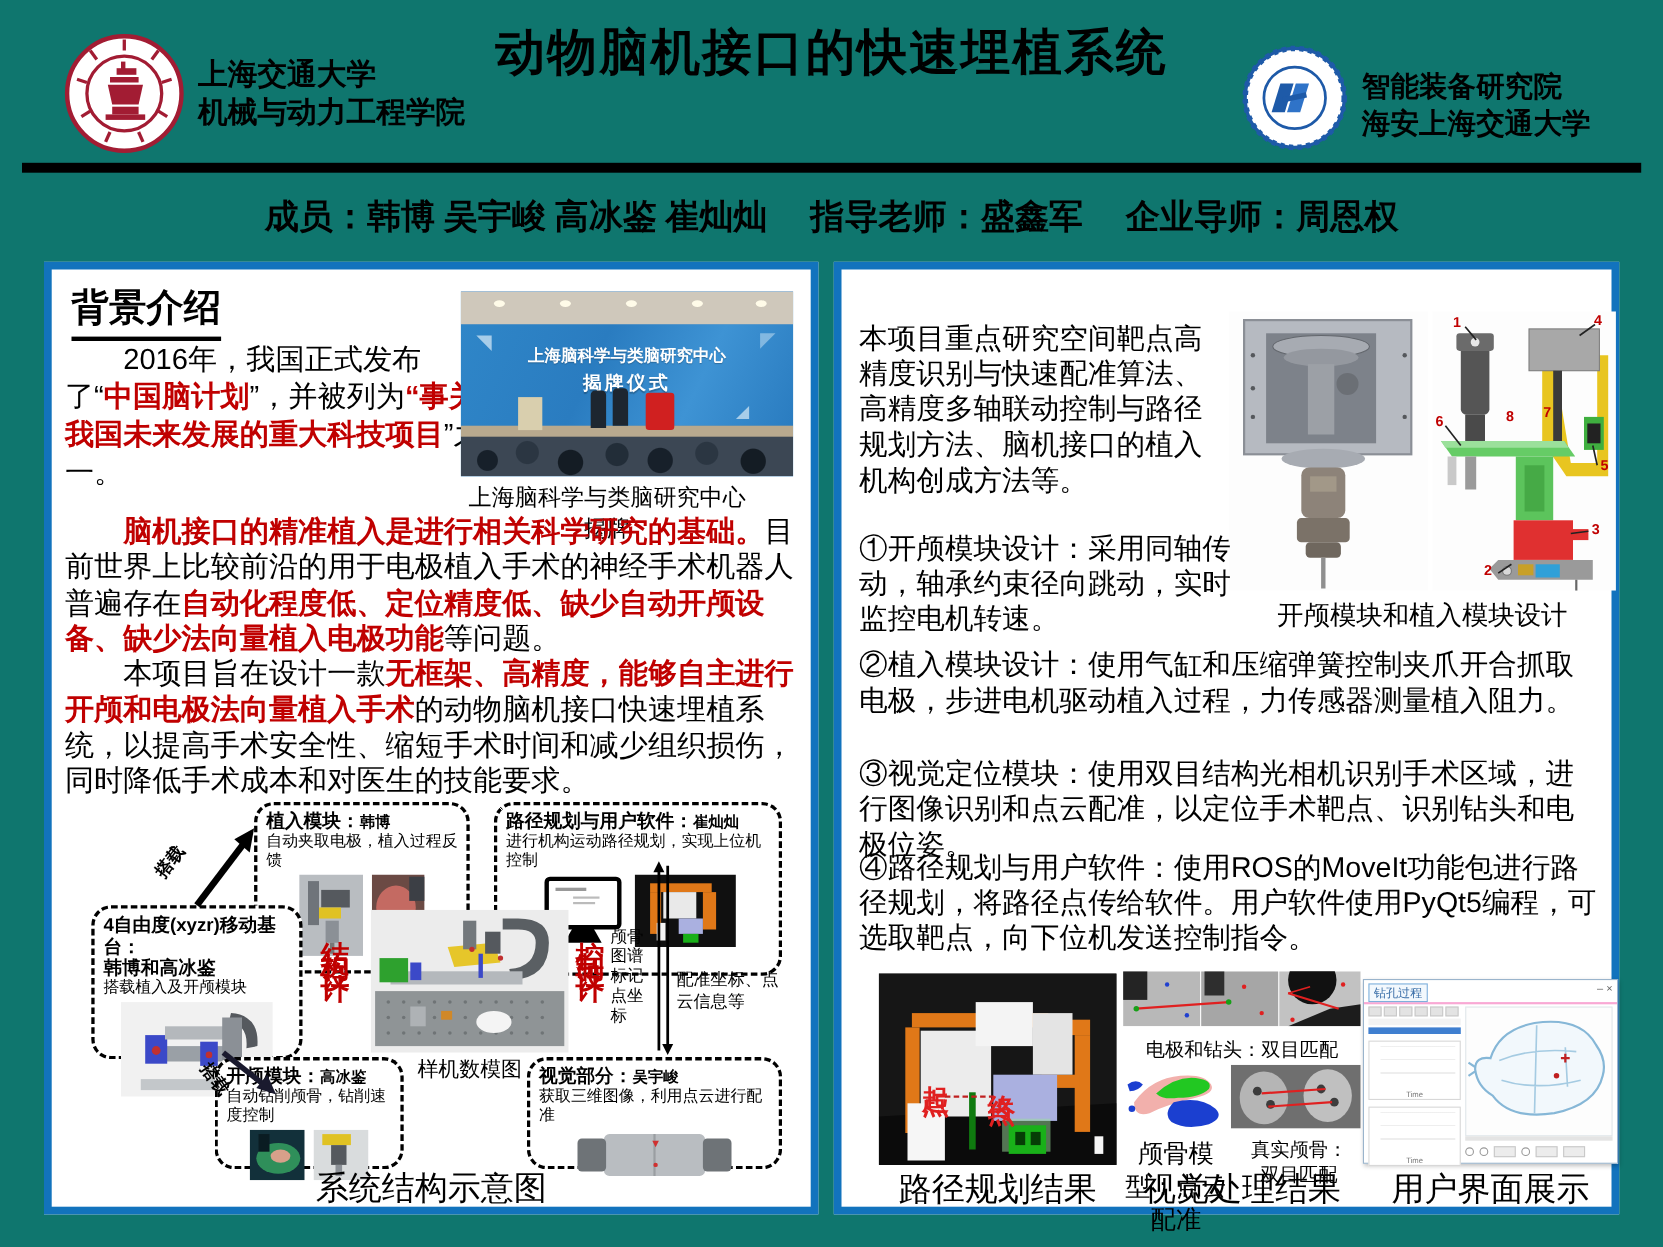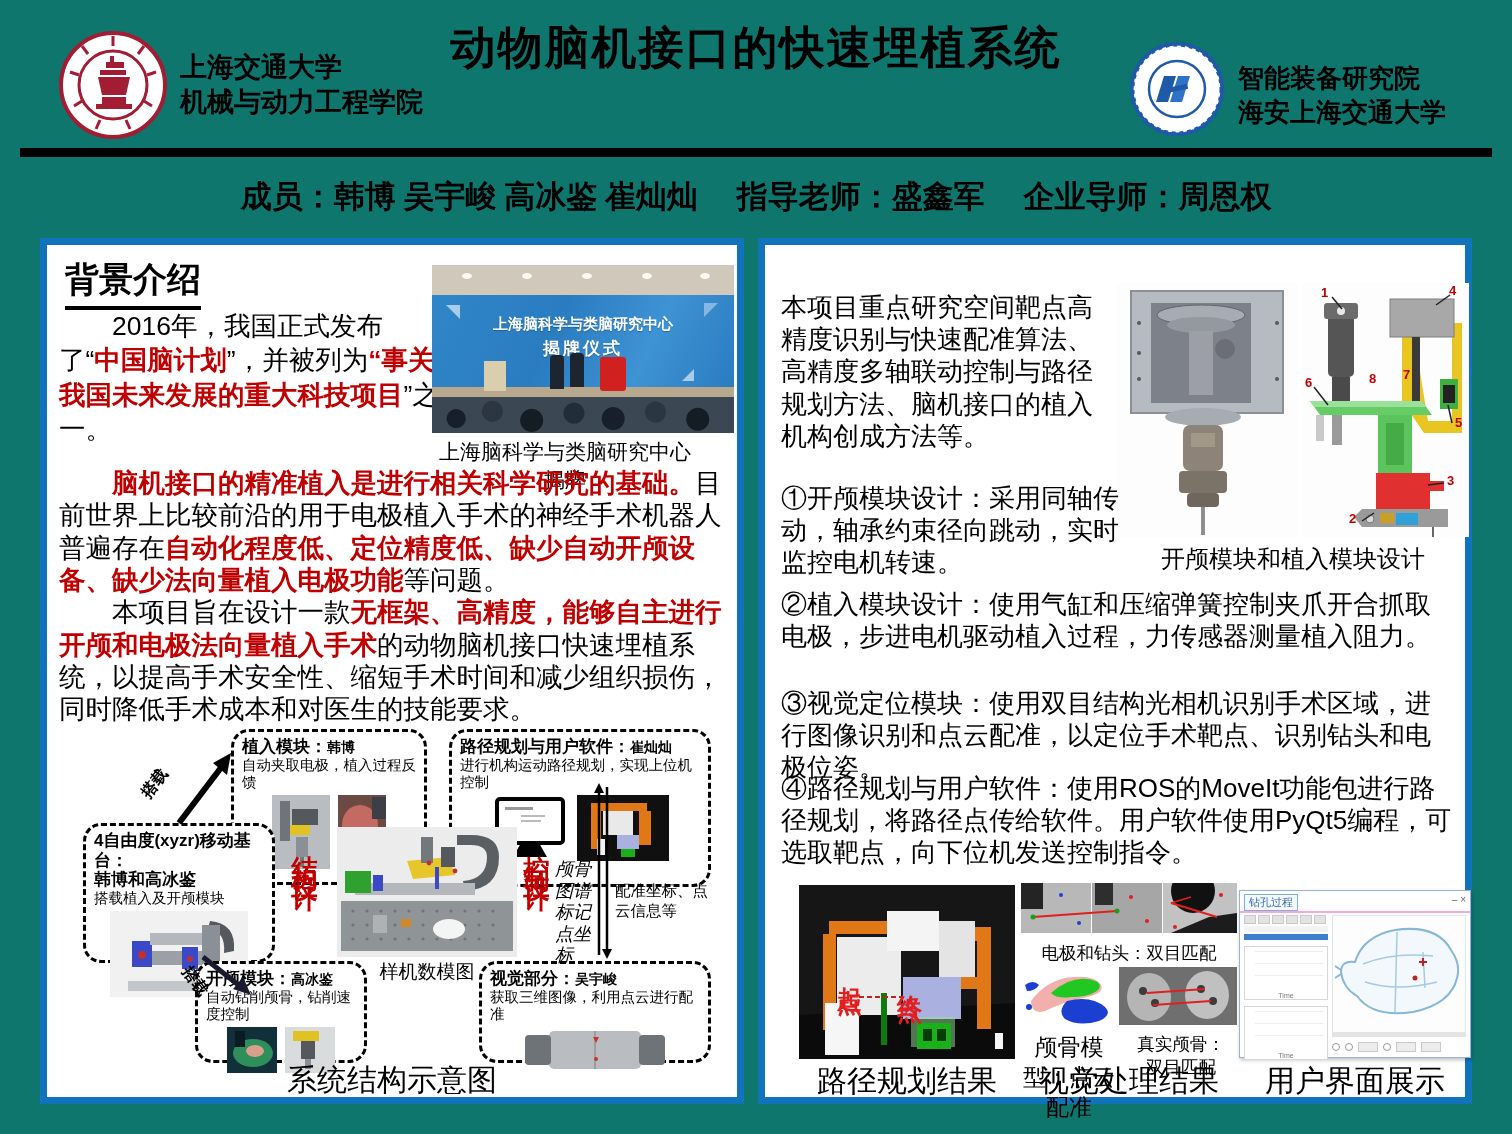--- a/index.html
+++ b/index.html
@@ -21,21 +21,21 @@
   
   .panel{position:absolute;background:#fff;border:7px solid #1273bd;}
   .panel-left{left:40px;top:238px;width:690px;height:852px;}
   .panel-right{left:758px;top:238px;width:700px;height:852px;}
 
   
   .lp-heading{position:absolute;left:18px;top:12px;font-size:34px;font-weight:bold;
               border-bottom:4px solid #000;padding-bottom:3px;}
   .lp-para1{position:absolute;left:12px;top:64px;width:384px;font-size:26.5px;line-height:1.3;
             text-indent:2em;margin:0;}
-  .lp-ceremony{position:absolute;left:385px;top:20px;width:266px;}
+  .lp-ceremony{position:absolute;left:372px;top:20px;width:266px;}
   .cer-img{position:relative;width:302px;height:168px;overflow:hidden;background:#2a7cc0;}
   .cer-ceiling{position:absolute;left:0;top:0;width:100%;height:30px;background:#cfc8bb;}
   .cer-light{position:absolute;top:8px;width:10px;height:6px;border-radius:50%;background:#fffbe8;}
   .cer-banner{position:absolute;left:0;top:30px;width:100%;height:92px;
               background:linear-gradient(115deg,#2f86c8 0%,#2a7cc0 40%,#3e93d4 70%,#2a7cc0 100%);}
   .cer-tri{position:absolute;width:0;height:0;border-style:solid;opacity:.85;}
   .cer-banner-text{position:absolute;left:0;top:18px;width:100%;text-align:center;color:#fff;
                    font-weight:bold;font-size:15px;line-height:1.5;text-shadow:0 1px 1px rgba(0,0,0,.25);}
   .cer-banner-text .l2{font-size:17px;letter-spacing:3px;}
   .cer-stage{position:absolute;left:0;top:122px;width:100%;height:22px;background:#b8a98e;}
@@ -64,21 +64,21 @@
   .dbox-imgs{display:flex;justify-content:center;gap:8px;margin-top:4px;}
   .dbox-implant{left:184px;top:6px;width:196px;height:156px;}
   .dbox-path{left:402px;top:6px;width:262px;height:158px;}
   .dbox-base{left:36px;top:100px;width:192px;height:140px;}
   .dbox-cranio{left:148px;top:238px;width:172px;height:102px;}
   .dbox-vision{left:432px;top:238px;width:232px;height:102px;}
   .proto-cad{position:absolute;left:290px;top:104px;width:180px;height:130px;}
   .proto-cap{position:absolute;left:290px;top:236px;width:180px;text-align:center;font-size:19px;}
   .design-label{position:absolute;writing-mode:vertical-rl;color:#c00000;font-weight:bold;
                 font-size:26px;letter-spacing:10px;font-family:"Liberation Serif",serif;}
-  .skullmap-label{position:absolute;left:508px;top:136px;width:38px;font-size:18px;line-height:1.2;font-style:italic;}
+  .skullmap-label{position:absolute;left:508px;top:120px;width:38px;font-size:15px;line-height:1.2;}
   .reg-label{position:absolute;left:568px;top:158px;width:102px;font-size:15.5px;line-height:1.3;}
   .mount-label{position:absolute;font-size:16px;font-weight:bold;}
   .lp-caption{position:absolute;left:0;width:690px;top:815px;text-align:center;font-size:30px;}
 
   
   .rp-intro{position:absolute;left:16px;top:46px;width:332px;font-size:26px;line-height:1.24;margin:0;}
   .rp-item{position:absolute;left:16px;width:672px;font-size:26px;line-height:1.24;margin:0;}
   .rp-item1{top:237px;width:344px;}
   .rp-item2{top:343px;}
   .rp-item3{top:442px;}

